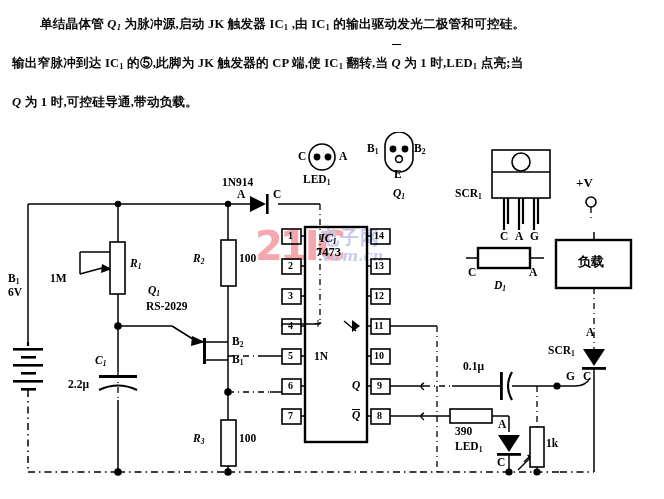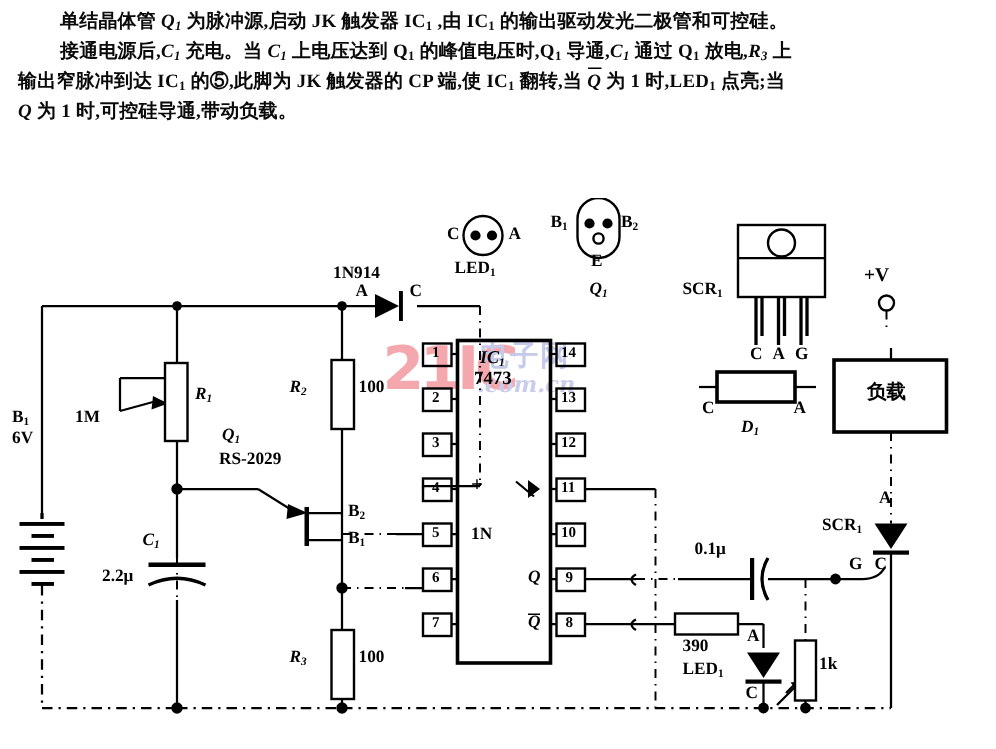--- a/index.html
+++ b/index.html
@@ -7,21 +7,21 @@
   body{
     width:664px;height:499px;position:relative;overflow:hidden;
     font-family:"Liberation Serif","DejaVu Serif",serif;
     color:#000;
   }
   #page{position:absolute;left:0;top:0;width:664px;height:499px;}
 
   
   .desc{
     position:absolute;left:12px;top:6px;width:640px;
-    font-size:12.6px;line-height:17px;letter-spacing:0.2px;
+    font-size:12.6px;line-height:36px;letter-spacing:0.2px;
     color:#0a0a0a;font-weight:700;
   }
   .desc p{margin:0;white-space:normal;}
   .desc p.ind{text-indent:28px;}
   .desc sub{font-size:8.5px;vertical-align:-2px;font-weight:700;}
   .desc i{font-style:italic;}
   .ovl{position:relative;display:inline-block;}
   .ovl::before{
     content:"";position:absolute;left:0;right:0;top:-1px;
     border-top:1.3px solid #000;
@@ -62,23 +62,20 @@
   .ovr-bar::before{content:"";position:absolute;left:0;right:0;top:0px;border-top:1.2px solid #000;}
 </style>
 </head>
 <body>
 
 <div id="page">
 
   <div class="desc">
     <p class="ind">
       单结晶体管 <i>Q<sub>1</sub></i> 为脉冲源,启动 JK 触发器 IC<sub>1</sub> ,由 IC<sub>1</sub> 的输出驱动发光二极管和可控硅。
-    </p>
-    <p class="ind">
-      接通电源后,<i>C<sub>1</sub></i> 充电。当 <i>C<sub>1</sub></i> 上电压达到 Q<sub>1</sub> 的峰值电压时,Q<sub>1</sub> 导通,<i>C<sub>1</sub></i> 通过 Q<sub>1</sub> 放电,<i>R<sub>3</sub></i> 上
     </p>
     <p>
       输出窄脉冲到达 IC<sub>1</sub> 的⑤,此脚为 JK 触发器的 CP 端,使 IC<sub>1</sub> 翻转,当 <span class="ovl"><i>Q</i></span> 为 1 时,LED<sub>1</sub> 点亮;当
     </p>
     <p>
       <i>Q</i> 为 1 时,可控硅导通,带动负载。
     </p>
   </div>
 
   <div id="schem">

